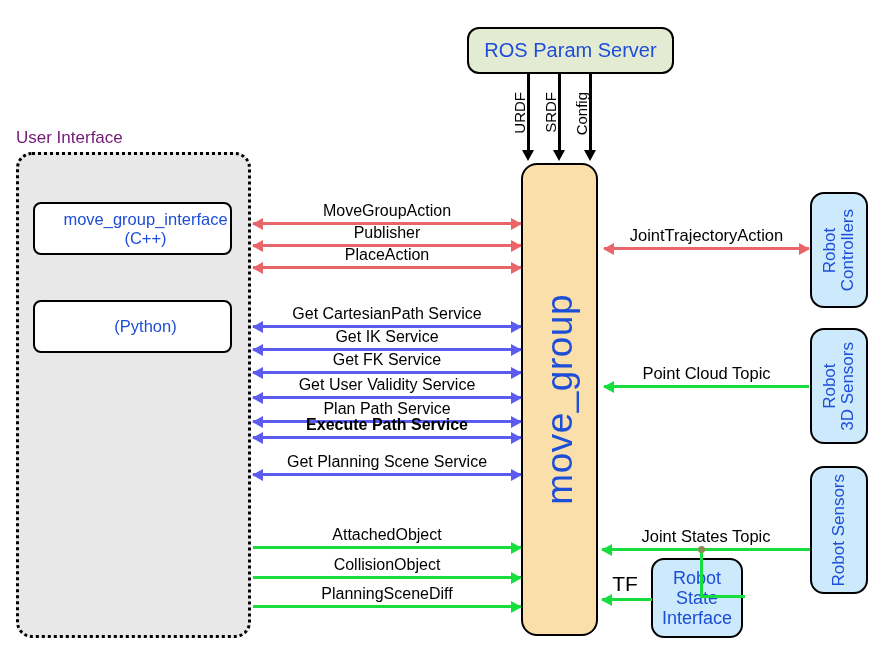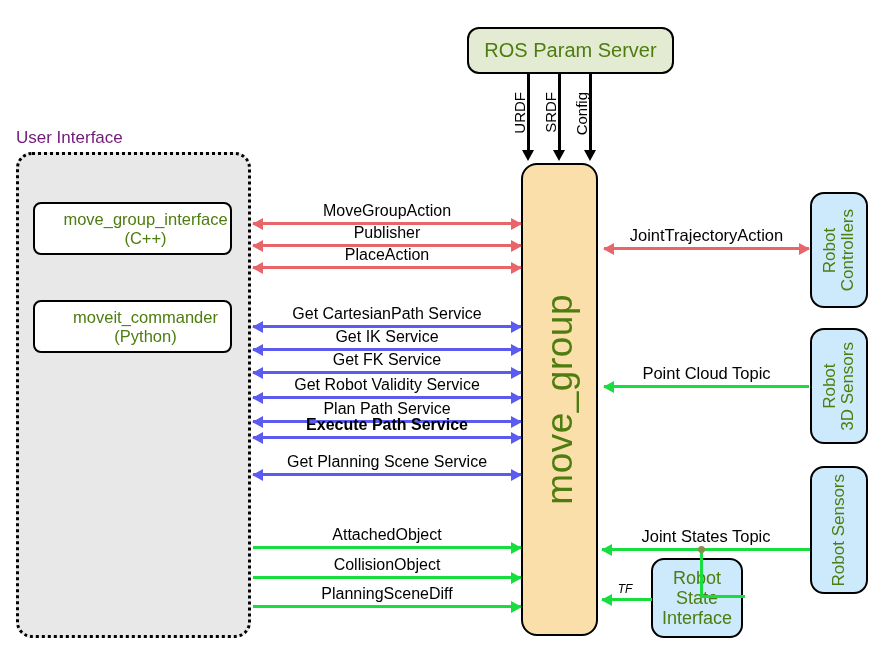--- a/index.html
+++ b/index.html
@@ -20,21 +20,21 @@
   .node {
     position: absolute;
     box-sizing: border-box;
     display: flex;
     align-items: center;
     justify-content: center;
     text-align: center;
     border: 2.5px solid #000;
     border-radius: 14px;
     line-height: 1.12;
-    color: #4d7c0f;
+    color: #1d4ed8;
   }
   
   #ros-param-server {
     left: 467px; top: 27px; width: 207px; height: 47px;
     background: #e4ebd3;
     font-size: 20px;
     border-radius: 12px;
   }
   
   #ui-label {
@@ -175,21 +175,21 @@
     position: absolute;
     left: 0; right: 0; bottom: 5px;
     text-align: center;
     font-size: 16.5px;
     white-space: nowrap;
   }
   #jta-row { left: 604px; top: 247px; width: 205px; }
   #pcl-row { left: 604px; top: 385px; width: 205px; }
   #jst-row { left: 602px; top: 548px; width: 208px; text-decoration: underline; }
   #tf-row  { left: 602px; top: 598px; width: 50px; }
-  #tf-row .lbl { left: -2px; right: auto; width: 50px; font-size: 12px; font-style: italic; }
+  #tf-row .lbl { left: -2px; right: auto; width: 50px; font-size: 21px; }
 
   
   #branch-v {
     position: absolute;
     left: 700px; top: 548px; width: 3px; height: 50px;
     background: #17dd3e;
   }
   #branch-h {
     position: absolute;
     left: 700px; top: 595px; width: 45px; height: 3px;
@@ -227,21 +227,20 @@
   <div id="ui-group"></div>
 
   <div class="node ui-box" id="box-mgi">
     <div>
       <div>move_group_interface</div>
       <div>(C++)</div>
     </div>
   </div>
   <div class="node ui-box" id="box-mc">
     <div>
-      <div>moveit_commander</div>
       <div>(Python)</div>
     </div>
   </div>
 
   <div class="node" id="move-group">
     <span class="vtext">move_group</span>
   </div>
 
   <div class="arrow-row red" style="top:222px;">
     <div class="lbl">MoveGroupAction</div>
@@ -274,21 +273,21 @@
     <div class="head left"></div>
     <div class="head right"></div>
   </div>
   <div class="arrow-row blue" style="top:371px;">
     <div class="lbl">Get FK Service</div>
     <div class="line"></div>
     <div class="head left"></div>
     <div class="head right"></div>
   </div>
   <div class="arrow-row blue" style="top:396px;">
-    <div class="lbl">Get Robot Validity Service</div>
+    <div class="lbl">Get User Validity Service</div>
     <div class="line"></div>
     <div class="head left"></div>
     <div class="head right"></div>
   </div>
   <div class="arrow-row blue" style="top:420px;">
     <div class="lbl">Plan Path Service</div>
     <div class="line"></div>
     <div class="head left"></div>
     <div class="head right"></div>
   </div>

